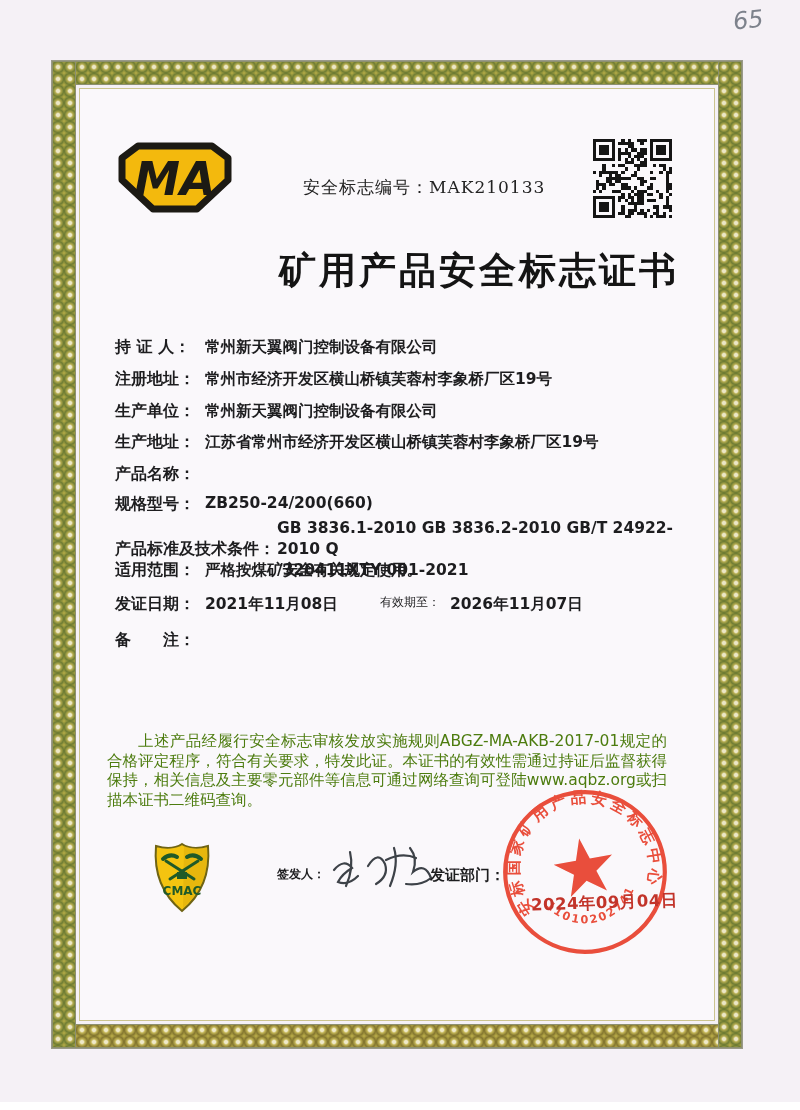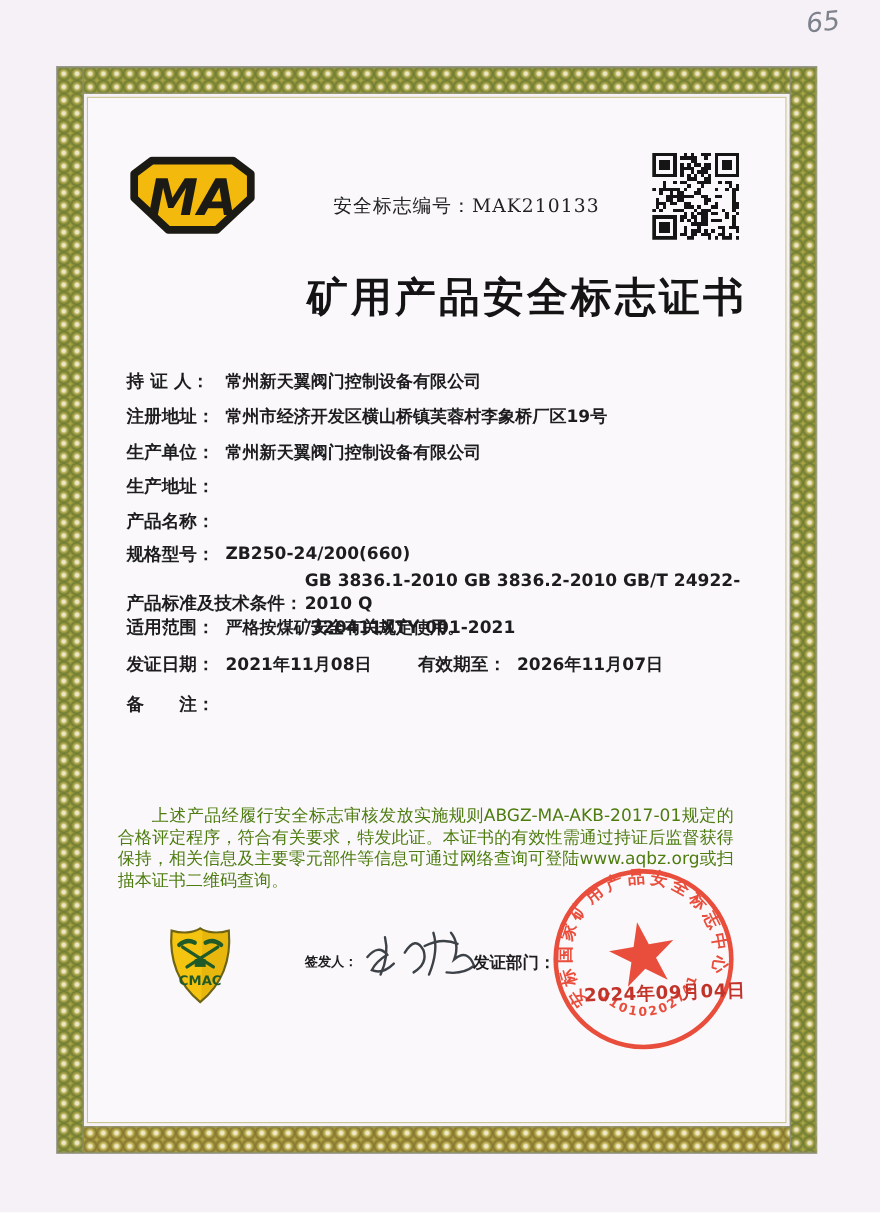--- a/index.html
+++ b/index.html
@@ -43,21 +43,21 @@
     font-family:"DejaVu Serif","Liberation Serif",serif;
     padding-left:34px;
   }
   
   .row{position:absolute;left:115px;width:590px;display:flex;}
   .flabel{flex:0 0 90px;font-size:16px;font-weight:bold;white-space:nowrap;}
   .fvalue{font-size:15.5px;font-weight:bold;white-space:nowrap;}
   .row.std .flabel{flex:0 0 162px;}
   .row.std .fvalue{white-space:pre-line;line-height:21px;}
   .row.std{align-items:center;}
-  .dates-row .flabel2{font-size:16px;font-weight:bold;}
+  .dates-row .flabel2{font-size:12px;font-weight:normal;}
   .paragraph{
     position:absolute;left:107px;top:732px;width:560px;
     font-size:15.5px;font-weight:normal;line-height:19.5px;color:#4d7c0f;
     text-align:justify;text-indent:2em;
   }
   
   .cmac{position:absolute;left:150px;top:841px;}
   .signer-label{position:absolute;left:277px;top:866px;font-size:12px;font-weight:bold;}
   .signature{position:absolute;left:328px;top:840px;}
   .dept-label{position:absolute;left:430px;top:866px;font-size:15px;font-weight:bold;}
@@ -400,20 +400,21 @@
 <div class="row" style="top:369px">
   <span class="flabel">注册地址：</span>
   <span class="fvalue">常州市经济开发区横山桥镇芙蓉村李象桥厂区19号</span>
 </div>
 <div class="row" style="top:401px">
   <span class="flabel">生产单位：</span>
   <span class="fvalue">常州新天翼阀门控制设备有限公司</span>
 </div>
 <div class="row" style="top:432px">
   <span class="flabel">生产地址：</span>
+  <span class="fvalue">江苏省常州市经济开发区横山桥镇芙蓉村李象桥厂区19号</span>
 </div>
 <div class="row" style="top:464px">
   <span class="flabel">产品名称：</span>
 </div>
 <div class="row" style="top:494px">
   <span class="flabel">规格型号：</span>
   <span class="fvalue">ZB250-24/200(660)</span>
 </div>
 <div class="row std" style="top:518px">
   <span class="flabel">产品标准及技术条件：</span>

